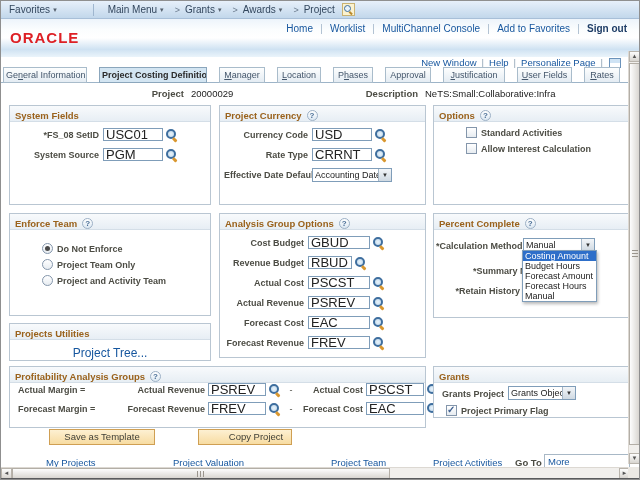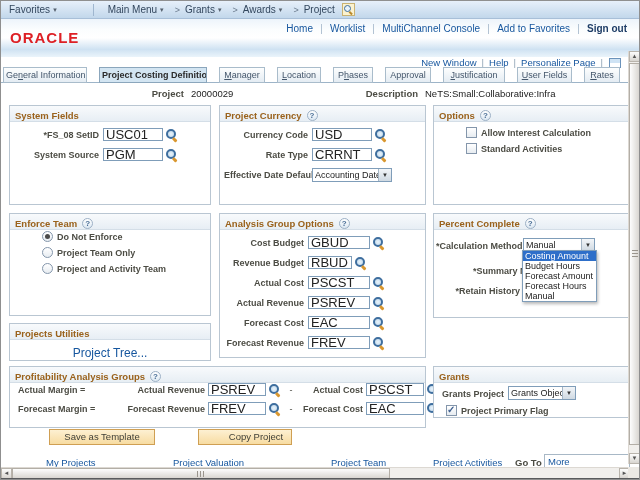--- a/index.html
+++ b/index.html
@@ -233,35 +233,35 @@
   </div>
 
   <div class="gbox" style="left:432px;top:104px;width:196px;height:100px;">
     <div class="gbox-h">
       <span>Options</span>
       <span class="help-icon">?</span>
     </div>
     <div class="gbody" id="optbody" style="padding-top:5px;">
         <div class="optrow">
           <span class="checkbox"></span>
-          <span class="optlabel">Allow Interest Calculation</span>
+          <span class="optlabel">Standard Activities</span>
         </div>
         <div class="optrow">
           <span class="checkbox"></span>
-          <span class="optlabel">Standard Activities</span>
+          <span class="optlabel">Allow Interest Calculation</span>
         </div>
       </div>
   </div>
 
   <div class="gbox" style="left:8px;top:212px;width:202px;height:103px;">
     <div class="gbox-h">
       <span>Enforce Team</span>
       <span class="help-icon">?</span>
     </div>
-    <div class="gbody" id="enfbody" style="padding-top:1px;">
+    <div class="gbody" id="enfbody" style="padding-top:13px;">
         <div class="optrow">
           <span class="radio sel"></span>
           <span class="optlabel">Do Not Enforce</span>
         </div>
         <div class="optrow">
           <span class="radio"></span>
           <span class="optlabel">Project Team Only</span>
         </div>
         <div class="optrow">
           <span class="radio"></span>

